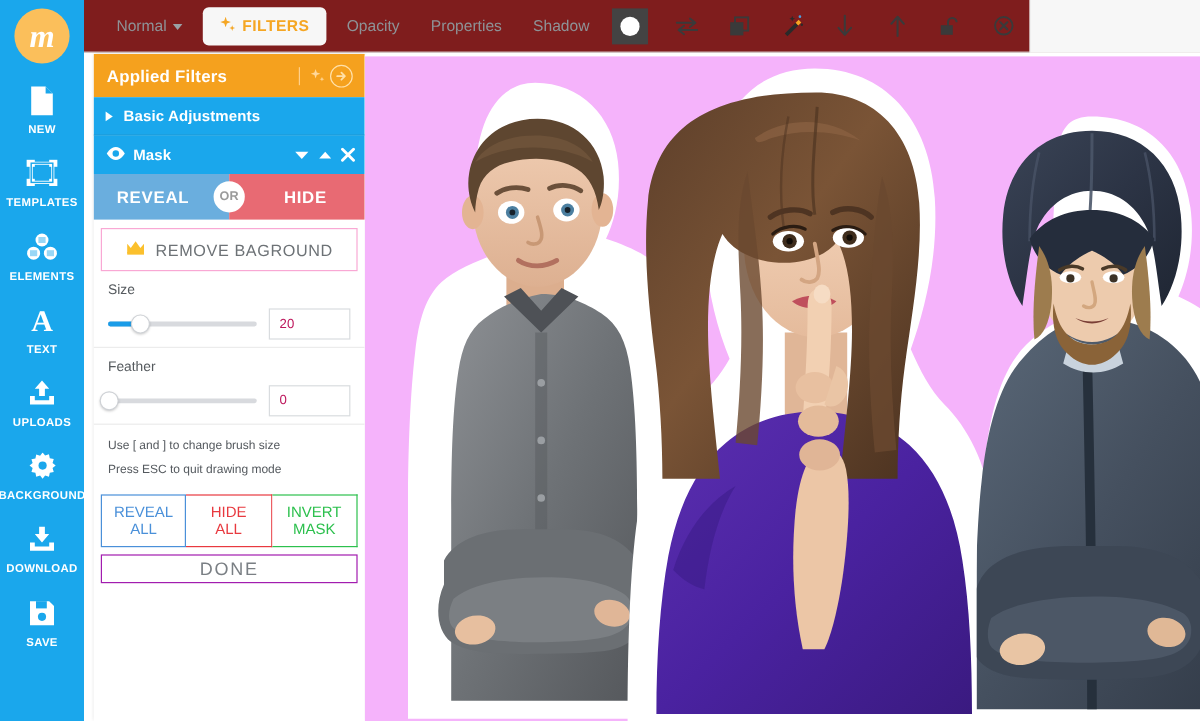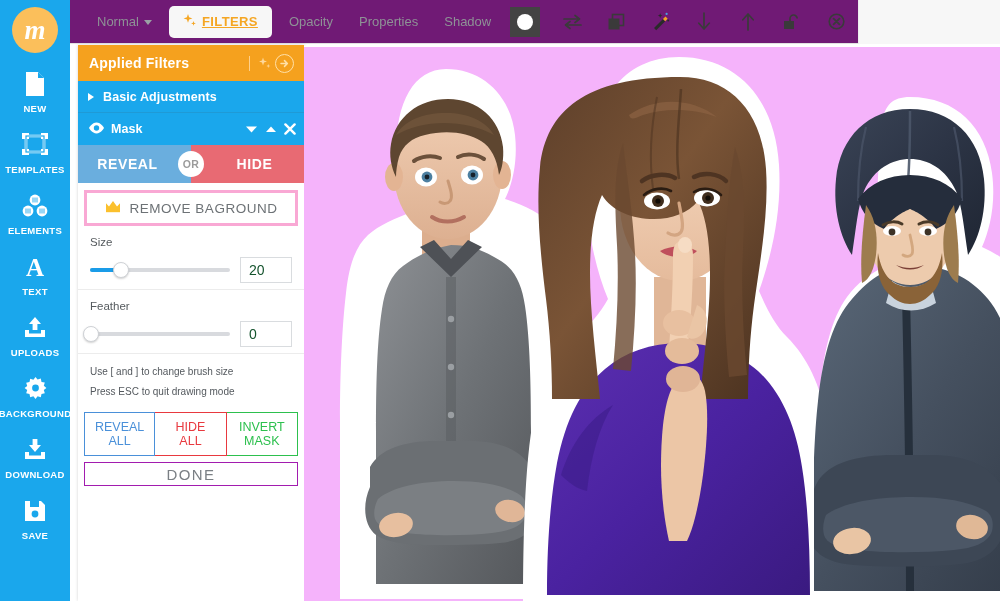--- a/index.html
+++ b/index.html
@@ -39,21 +39,21 @@
   .side-icon svg { display: block; }
   .side-label {
     color: #ffffff; font-size: 9.5px; font-weight: bold;
     letter-spacing: .3px; margin-top: 4px; white-space: nowrap;
     text-align: center;
   }
 
   
   #toolbar {
     position: absolute; left: 70px; top: 0; width: 930px; height: 44px;
-    background: #701a75;
+    background: #7f1d1d;
     border-bottom: 1px solid #e2e2e2;
     display: flex; align-items: center; text-align: center;
   }
   #toolbar-inner {
     display: flex; align-items: center; height: 44px; padding-left: 14px;
     flex: 0 0 auto;
   }
   #toolbar-rest {
     flex: 1 1 auto; height: 44px; background: #f7f7f7;
     border-left: 1px solid #ededed;
@@ -65,21 +65,21 @@
   .tb-caret {
     display: inline-block; width: 0; height: 0; margin-left: 5px;
     border-left: 4px solid transparent; border-right: 4px solid transparent;
     border-top: 5px solid #9aa0a5; vertical-align: middle;
   }
   #filters-btn {
     display: flex; align-items: center; gap: 6px;
     height: 32px; padding: 0 14px; margin: 0 4px;
     background: #f7f7f7; border-radius: 5px;
     color: #f5a623; font-size: 13px; font-weight: bold;
-    letter-spacing: .4px; cursor: pointer; white-space: nowrap; text-decoration: underline;
+    letter-spacing: .4px; cursor: pointer; white-space: nowrap;
   }
   .tb-icon {
     width: 34px; height: 44px; display: flex; align-items: center;
     justify-content: center; cursor: pointer; color: #3a3a3a;
     margin: 0 5px;
   }
   #color-swatch {
     width: 30px; height: 30px; background: #434343; margin: 0 10px 0 6px;
     display: flex; align-items: center; justify-content: center;
     cursor: pointer; flex: 0 0 auto;
@@ -140,43 +140,43 @@
     position: absolute; left: 50%; top: 50%;
     transform: translate(-50%, -50%);
     width: 26px; height: 26px; border-radius: 50%;
     background: #ffffff; color: #9b9b9b;
     display: flex; align-items: center; justify-content: center;
     font-size: 10.5px; font-weight: bold; letter-spacing: .3px;
   }
 
   #remove-bg {
     height: 36px; margin: 7px 6px 0 6px;
-    border: 3px solid #f9a8d4; background: #ffffff;
+    border: 1px solid #f9a8d4; background: #ffffff;
     display: flex; align-items: center; justify-content: center; gap: 9px;
     font-size: 13.5px; color: #6d7276; letter-spacing: .5px; cursor: pointer;
   }
 
   .slider-block { padding: 10px 12px 6px 12px; }
   .slider-block.sep { border-top: 1px solid #ececec; }
   .slider-label { font-size: 11.5px; color: #555a5e; margin-bottom: 9px; }
   .slider-line { display: flex; align-items: center; }
   .track {
     position: relative; flex: 1 1 auto; height: 4px; border-radius: 2px;
     background: #d8dade; margin-right: 10px; cursor: pointer;
   }
   .track .fill { position: absolute; left: 0; top: 0; height: 4px; border-radius: 2px; background: #1a9ce8; }
   .track .knob {
     position: absolute; top: 50%; transform: translate(-50%, -50%);
     width: 16px; height: 16px; border-radius: 50%;
     background: #ffffff; border: 1px solid #cfd2d6;
     box-shadow: 0 1px 2px rgba(0,0,0,.18);
   }
   .num-box {
-    width: 52px; height: 26px; border: 1px solid #d9dcdf; background: #ffffff;
-    font-size: 14px; color: #14532d; display: flex; align-items: center;
+    width: 68px; height: 26px; border: 1px solid #d9dcdf; background: #ffffff;
+    font-size: 11px; color: #be185d; display: flex; align-items: center;
     padding-left: 8px; flex: 0 0 auto;
   }
 
   #hints { padding: 8px 12px 10px 12px; border-top: 1px solid #ececec; }
   .hint { font-size: 10px; color: #54595e; line-height: 20px; white-space: nowrap; }
 
   #action-row { display: flex; height: 44px; margin: 0 6px; }
   .act-btn {
     flex: 1 1 33.33%; background: #ffffff; border: 1px solid #cfcfcf;
     display: flex; align-items: center; justify-content: center; text-align: center;

